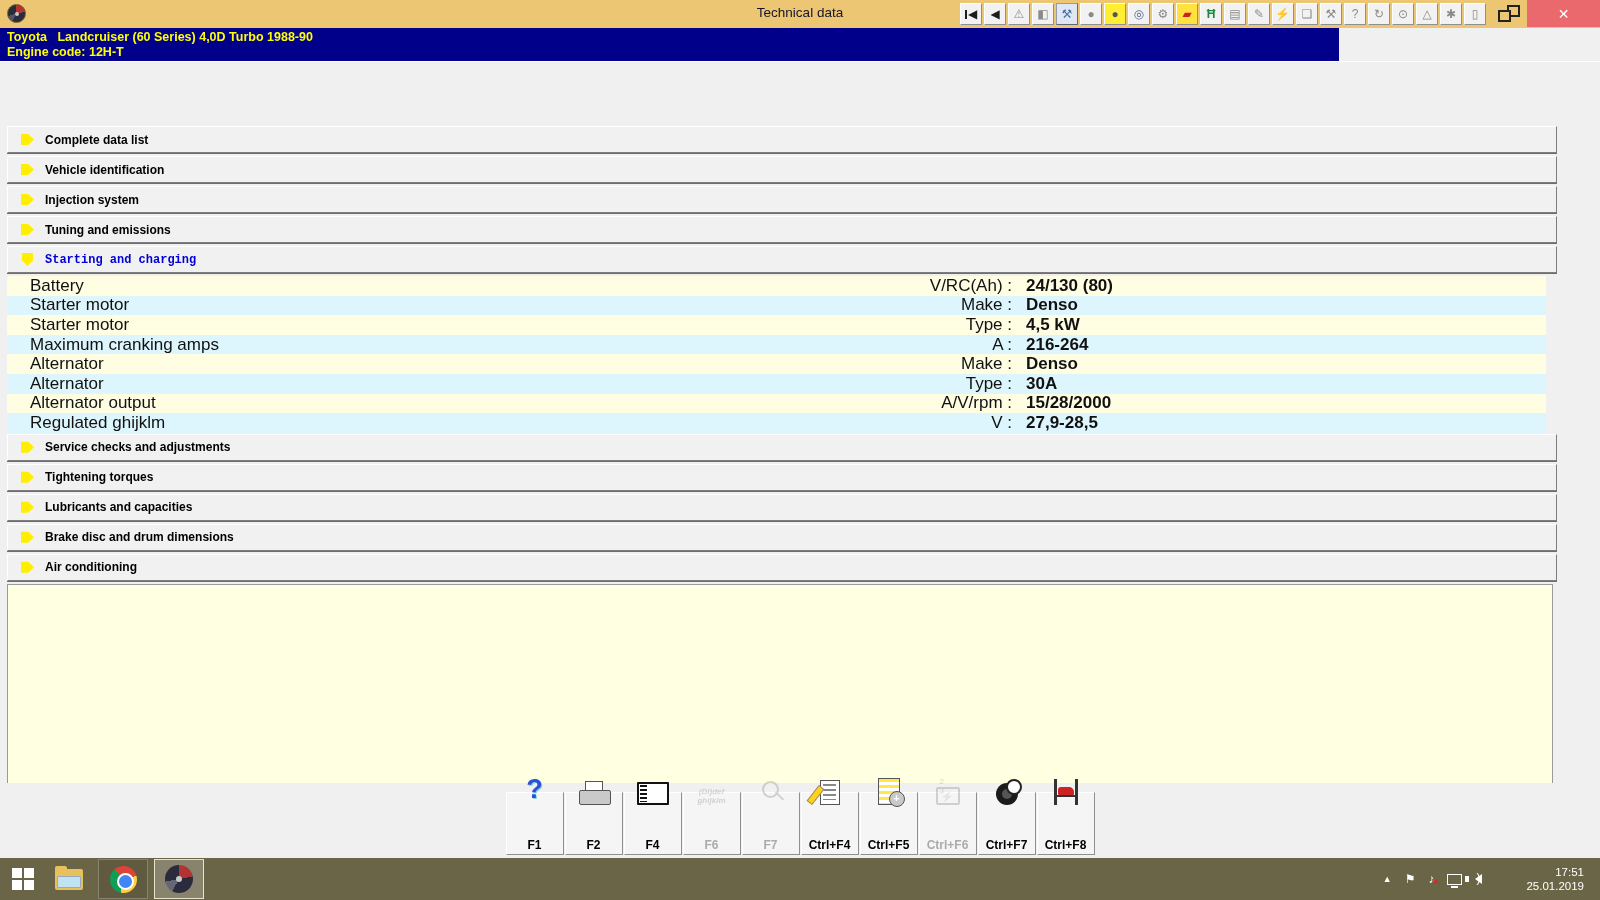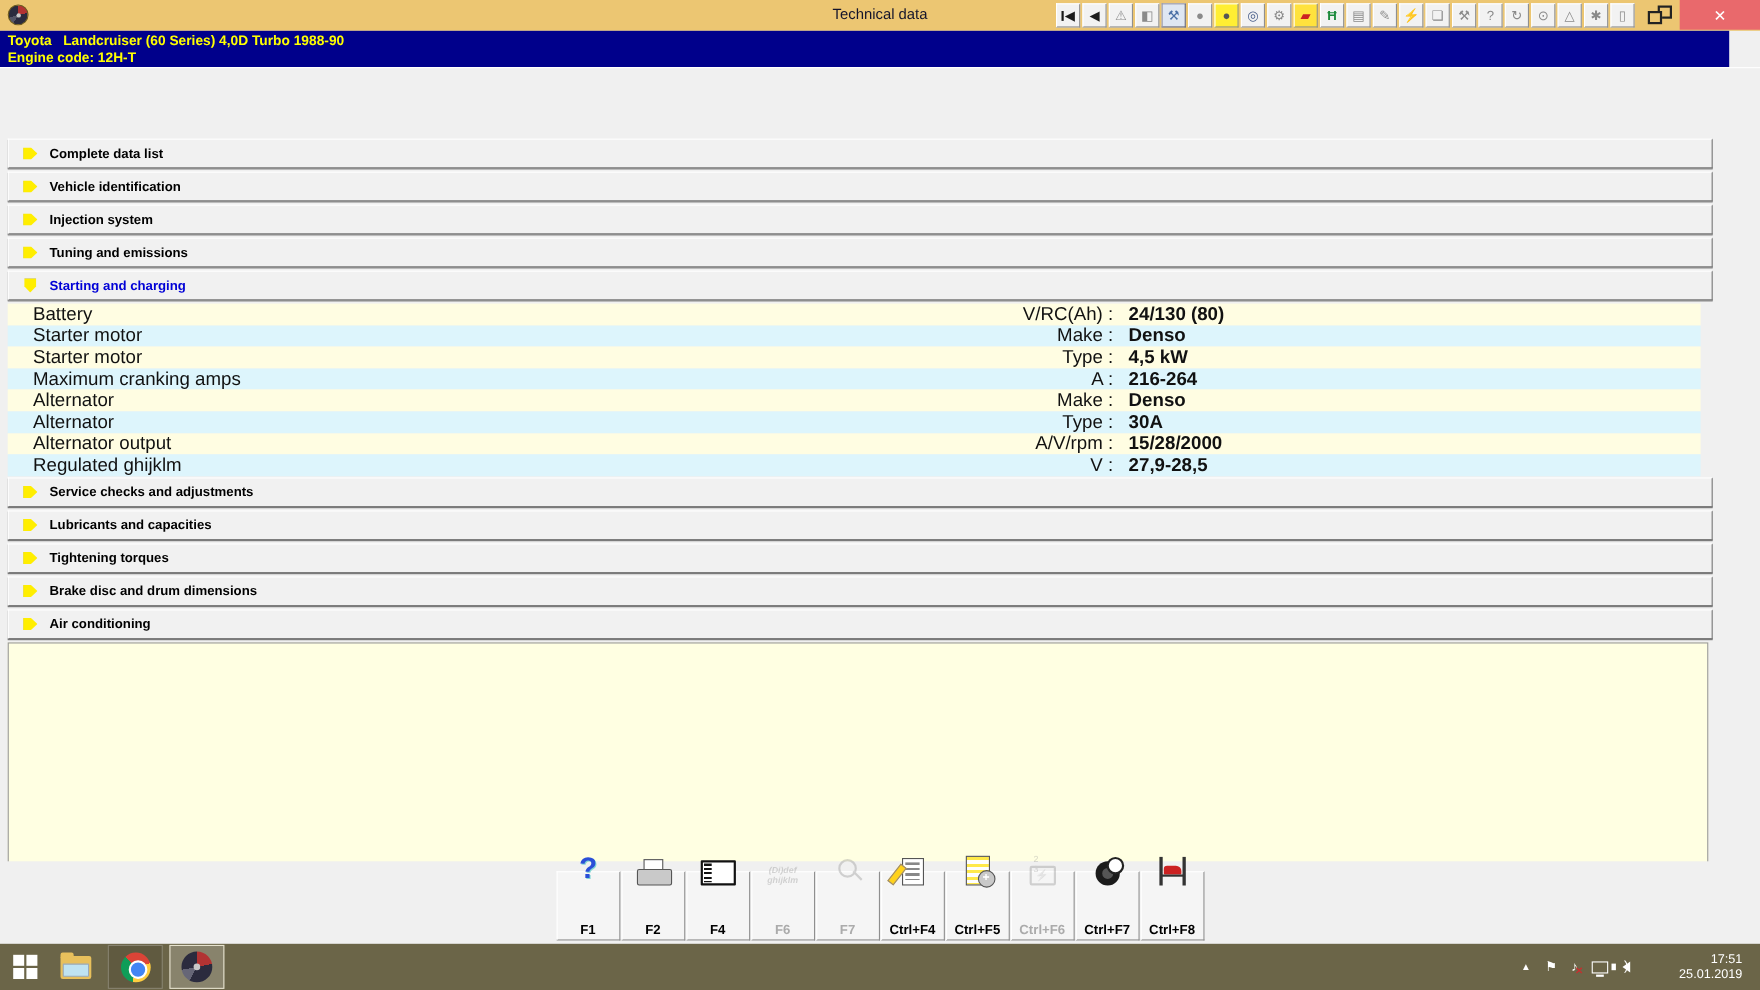--- a/index.html
+++ b/index.html
@@ -23,33 +23,33 @@
   .tb-btn.c-wheel { color:#4a5f8a; }
   .tb-btn.c-diag { background:#ffe23d; color:#cc2222; }
   .tb-btn.c-lift { color:#1c8a3c; font-weight:bold; }
   .restore-btn { position:absolute; right:80px; top:5px; width:22px; height:17px; }
   .restore-btn .sq1 { position:absolute; right:0; top:0; width:13px; height:12px; border:2px solid #222; background:transparent; }
   .restore-btn .sq2 { position:absolute; left:0; bottom:0; width:13px; height:12px; border:2px solid #222; background:#ECC672; }
   .close-btn { position:absolute; right:0; top:0; width:73px; height:27px; background:#E9696C; color:#fff;
     display:flex; align-items:center; justify-content:center; font-size:14px; }
 
   
-  .vehicle-header { position:absolute; top:28px; left:0; width:1572px; height:33px; background:#00008B;
+  .vehicle-header { position:absolute; top:28px; left:0; width:1339px; height:33px; background:#00008B;
     color:#FFFF00; font-weight:bold; font-size:12.5px; padding:2px 7px; }
   .vehicle-header div { line-height:15px; white-space:pre; }
 
   
   .content { position:absolute; top:61px; left:0; width:1600px; height:722px; background:#F0F0F0; border-top:1px solid #ffffff; }
   .accordion { position:absolute; left:7px; top:16px; width:1550px;margin-top:48px; }
   .sec { height:27px; margin-bottom:3px; background:#F1F1F1; border:1px solid #7d7d7d; border-top-color:#ffffff; border-left-color:#ffffff;
     box-shadow:0 1px 0 #6e6e6e; display:flex; align-items:center; padding-left:13px; gap:11px;
     font-weight:bold; font-size:12px; color:#000; cursor:default; }
   .sec .arrow { width:13px; height:13px; background:#FFEE00; flex:0 0 13px;
     clip-path:polygon(0 8%, 55% 8%, 100% 50%, 55% 92%, 0 92%); filter:drop-shadow(0 0 1px #000); }
-  .sec.open { color:#0000D6; }
+  .sec.open { color:#0000D6;font-family:Liberation Mono, monospace; }
   .sec.open .arrow { clip-path:polygon(8% 0, 92% 0, 92% 55%, 50% 100%, 8% 55%); }
   .rows { width:1539px; margin-bottom:1px; }
   .row { height:19.6px; display:flex; align-items:center; font-size:17px; color:#111; }
   .row:nth-child(odd) { background:#FFFDE2; }
   .row:nth-child(even) { background:#DDF5FC; }
   .row .rl { padding-left:23px; flex:1; }
   .row .ru { width:260px; text-align:right; }
   .row .rv { width:520px; margin-left:14px; font-weight:bold; }
   .blank-panel { margin-top:2px; width:1546px; height:251px; background:#FFFFE2; border:1px solid #9a9a9a; }
 
@@ -235,25 +235,25 @@
         <span class="rv">27,9-28,5</span>
       </div>
     </div>
 
     <div class="sec">
       <span class="arrow"></span>
       <span>Service checks and adjustments</span>
     </div>
     <div class="sec">
       <span class="arrow"></span>
+      <span>Tightening torques</span>
+    </div>
+    <div class="sec">
+      <span class="arrow"></span>
       <span>Lubricants and capacities</span>
-    </div>
-    <div class="sec">
-      <span class="arrow"></span>
-      <span>Tightening torques</span>
     </div>
     <div class="sec">
       <span class="arrow"></span>
       <span>Brake disc and drum dimensions</span>
     </div>
     <div class="sec">
       <span class="arrow"></span>
       <span>Air conditioning</span>
     </div>
 

